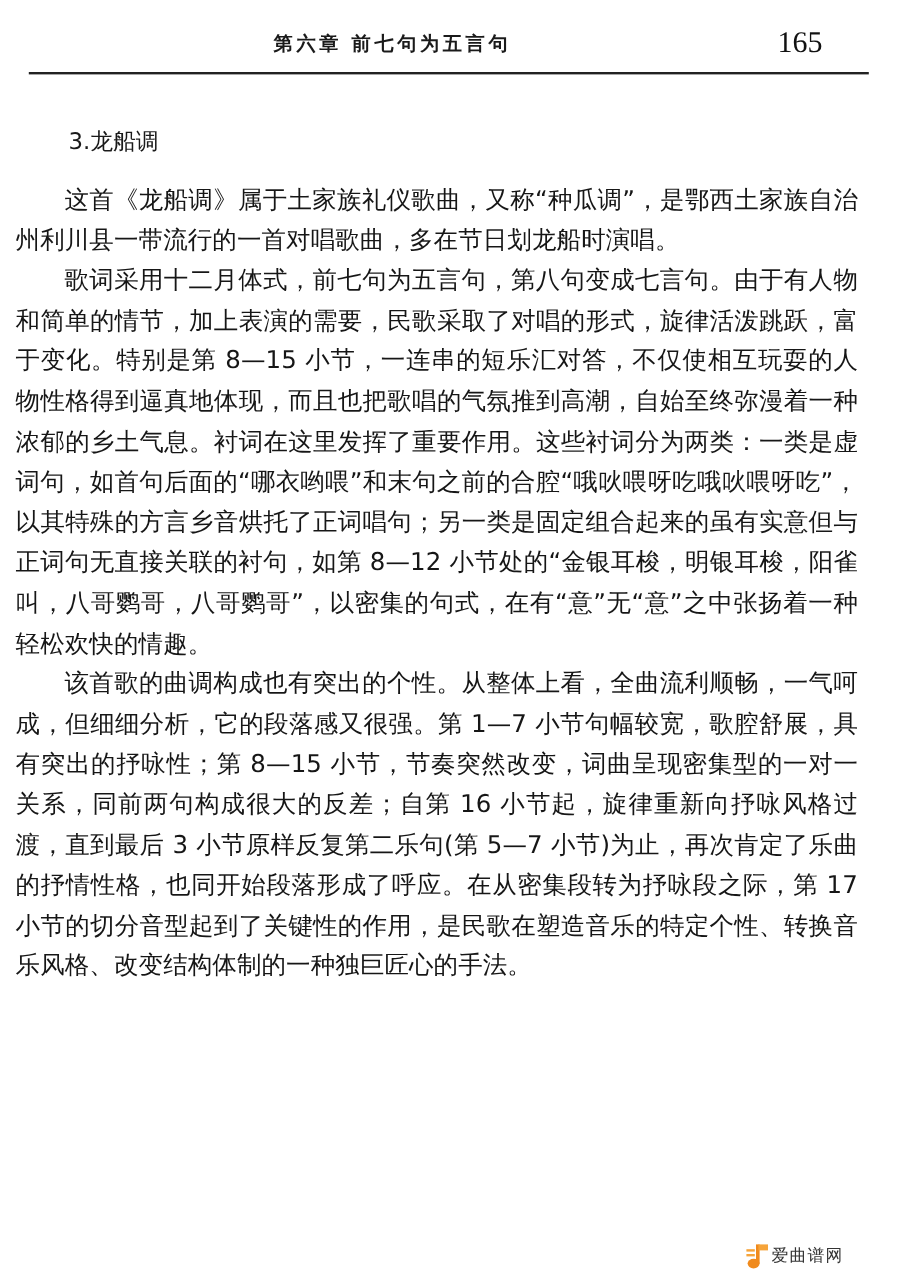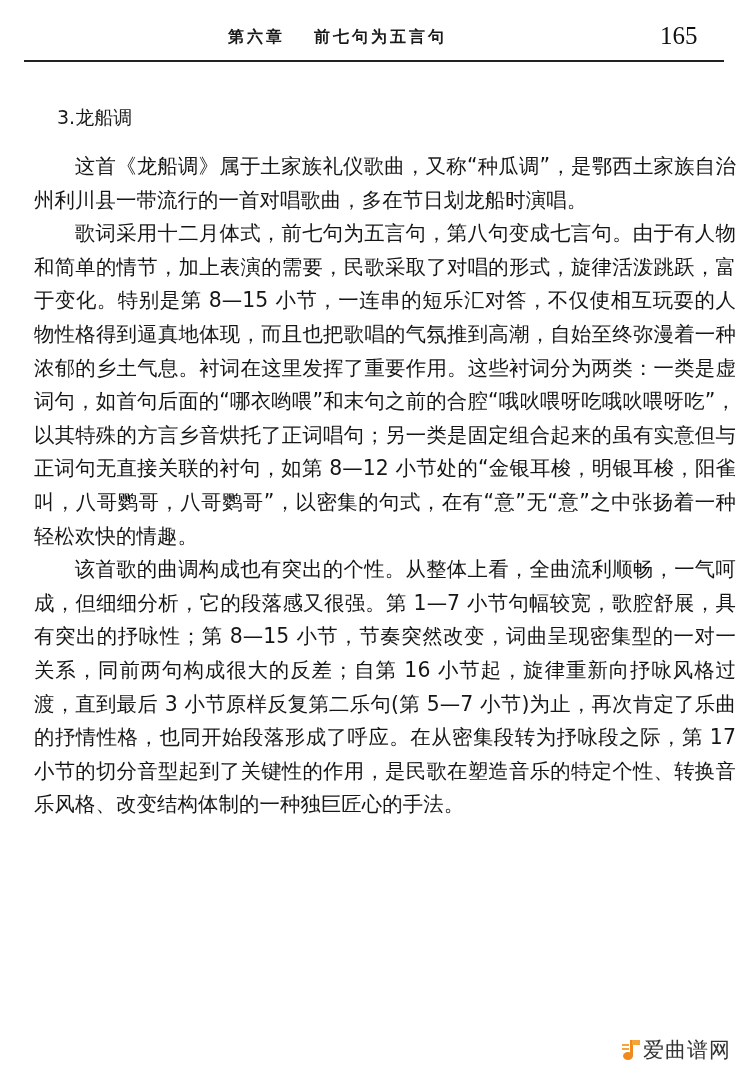--- a/index.html
+++ b/index.html
@@ -25,49 +25,48 @@
     .running-head {
       position: absolute;
       left: 228px;
       top: 27px;
       font-family: "DejaVu Sans", "Liberation Sans", sans-serif;
       font-weight: bold;
       font-size: 16px;
       letter-spacing: 3px;
       color: #1a1a1a;
     }
-    .running-head .chap { margin-right: 29px; }
+    .running-head .chap { margin-right: 8px; }
     .page-number {
       position: absolute;
       left: 648px;
       top: 22px;
       font-family: "Liberation Serif", "DejaVu Serif", serif;
       font-size: 25px;
       color: #111;
-      margin-left: 12px;
     }
     .header-rule {
       position: absolute;
       left: 24px;
       top: 60px;
       width: 700px;
       height: 2px;
       background: #222;
     }
     .section-title {
       position: absolute;
       left: 57px;
       top: 105px;
       font-family: "DejaVu Sans", "Liberation Sans", sans-serif;
       font-size: 19px;
       color: #1a1a1a;
     }
     .body-text {
       position: absolute;
-      left: 34px;
+      left: 13px;
       top: 150px;
       width: 702px;
       font-family: "DejaVu Sans", "Liberation Sans", sans-serif;
       font-size: 20.4px;
       line-height: 33.6px;
       text-align: justify;
       text-align-last: left;
       color: #161616;
       letter-spacing: 0.1px;
     }
@@ -98,21 +97,21 @@
       position: absolute; left: 0px; top: 5px; width: 7px; height: 2px; background: #f6a43a;
     }
     .watermark .logo-icon .bar2 {
       position: absolute; left: 0px; top: 9px; width: 7px; height: 2px; background: #f6a43a;
     }
     .watermark .logo-icon .head {
       position: absolute; left: 1px; top: 13px; width: 10px; height: 8px; border-radius: 50%; background: #f08a1c;
     }
     .watermark .logo-text {
       font-family: "DejaVu Sans", "Liberation Sans", sans-serif;
-      font-size: 21px;
+      font-size: 14px;
       color: #333;
       letter-spacing: 1px;
     }
   </style>
 </head>
 <body>
 
 <div class="page-header">
   <div class="running-head">
     <span class="chap">第六章</span><span>前七句为五言句</span>

